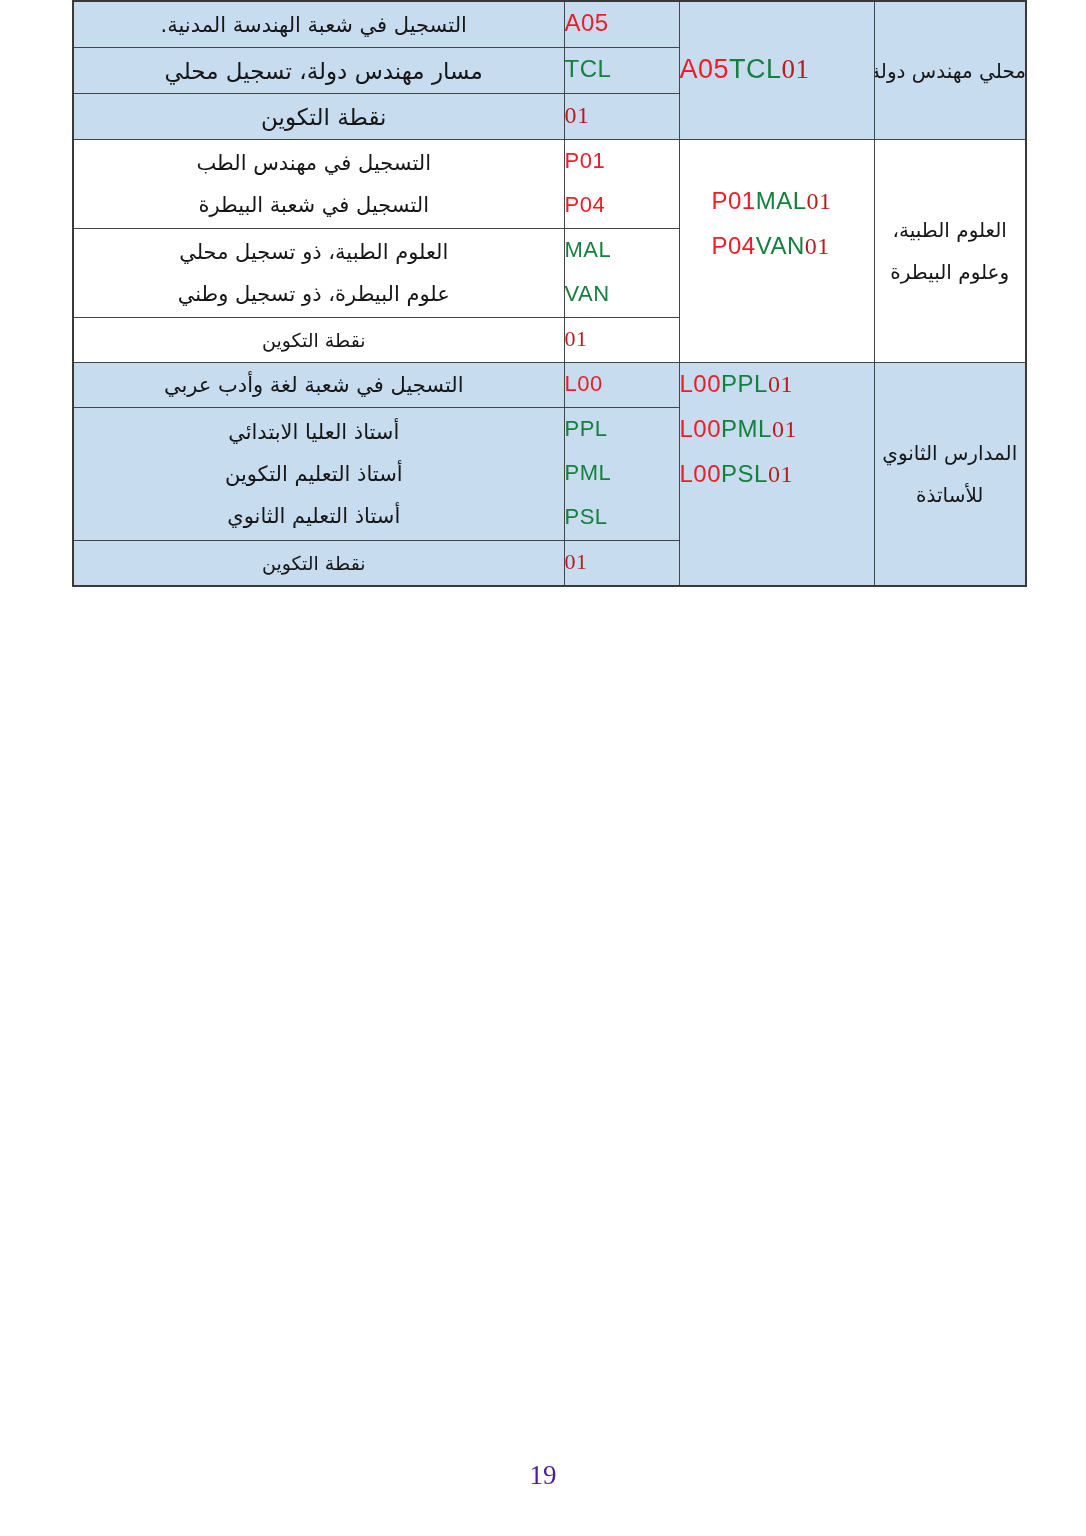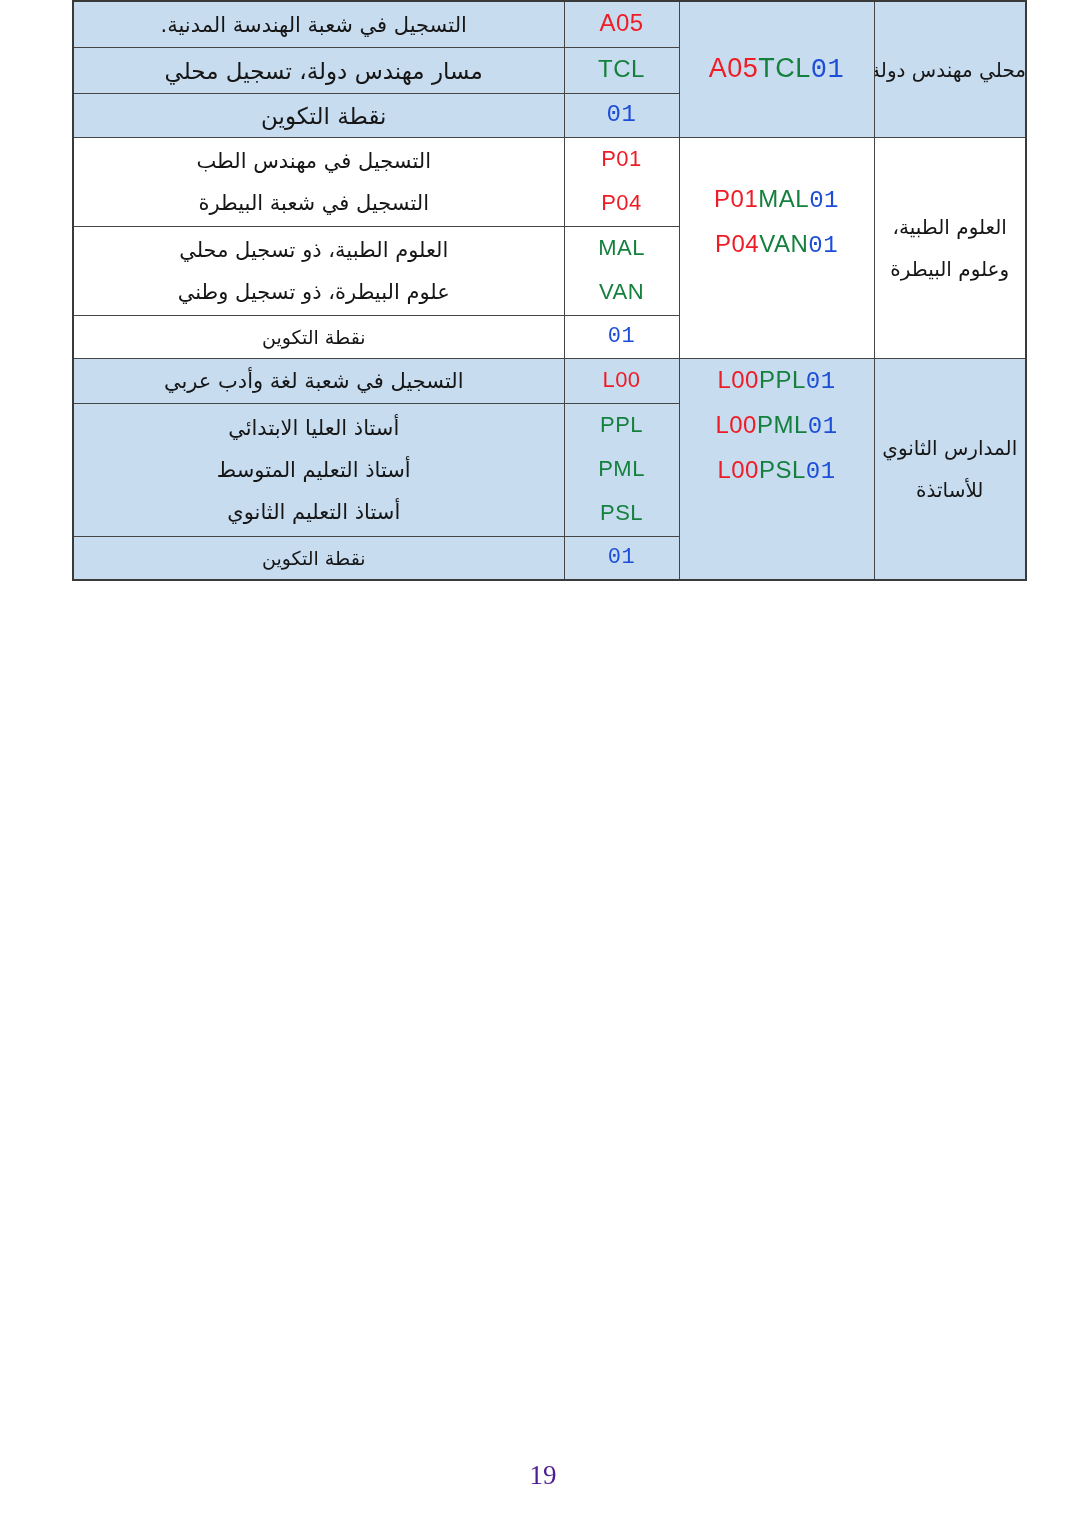--- a/index.html
+++ b/index.html
@@ -54,41 +54,41 @@
   .desc .line, .code .line, .combined .line, .category .line {
     display: block;
     line-height: 42px;
     white-space: nowrap;
   }
   .desc-lg .line { font-size: 23px; padding-left: 20px; }
   .desc-sm .line { font-size: 19px; }
 
   .code, .combined {
     direction: ltr;
-    text-align: center;
+    text-align: left;
   }
   .category {
     text-align: center;
     font-size: 20px;
   }
 
   .seg { letter-spacing: 0.5px; }
   .c-red   { color: #ee1c25; font-family: "Liberation Sans", sans-serif; }
   .c-green { color: #15803d; font-family: "Liberation Sans", sans-serif; }
-  .c-black { color: #1d4ed8; font-family: Liberation Mono, monospace; }
+  .c-black { color: #b91c1c; font-family: Liberation Serif, serif; }
 
   .blk1 .code .seg     { font-size: 24px; }
   .blk2 .code .seg,
   .blk3 .code .seg     { font-size: 22px; }
   .blk1 .combined .seg { font-size: 27px; }
   .blk2 .combined .seg,
   .blk3 .combined .seg { font-size: 24px; }
 
   .comb-top { vertical-align: top; }
-  .comb-pad40 { padding-top: 40px; }
+  .comb-pad40 { padding-top: 40px; padding-left: 32px; }
 
   .page-number {
     position: absolute;
     top: 1460px; left: 0;
     width: 100%;
     text-align: center;
     font-family: "Liberation Serif", serif;
     font-size: 27px;
     color: #4c1d95;
   }
@@ -209,21 +209,21 @@
         </td>
       </tr>
       <tr class="h126">
         <td class="code">
           <span class="line"><span class="seg c-green">PPL</span></span>
           <span class="line"><span class="seg c-green">PML</span></span>
           <span class="line"><span class="seg c-green">PSL</span></span>
         </td>
         <td class="desc">
           <span class="line">أستاذ العليا الابتدائي</span>
-          <span class="line">أستاذ التعليم المتوسط</span>
+          <span class="line">أستاذ التعليم التكوين</span>
           <span class="line">أستاذ التعليم الثانوي</span>
         </td>
       </tr>
       <tr class="h42">
         <td class="code">
           <span class="line"><span class="seg c-black">01</span></span>
         </td>
         <td class="desc desc-sm">
           <span class="line">نقطة التكوين</span>
         </td>

